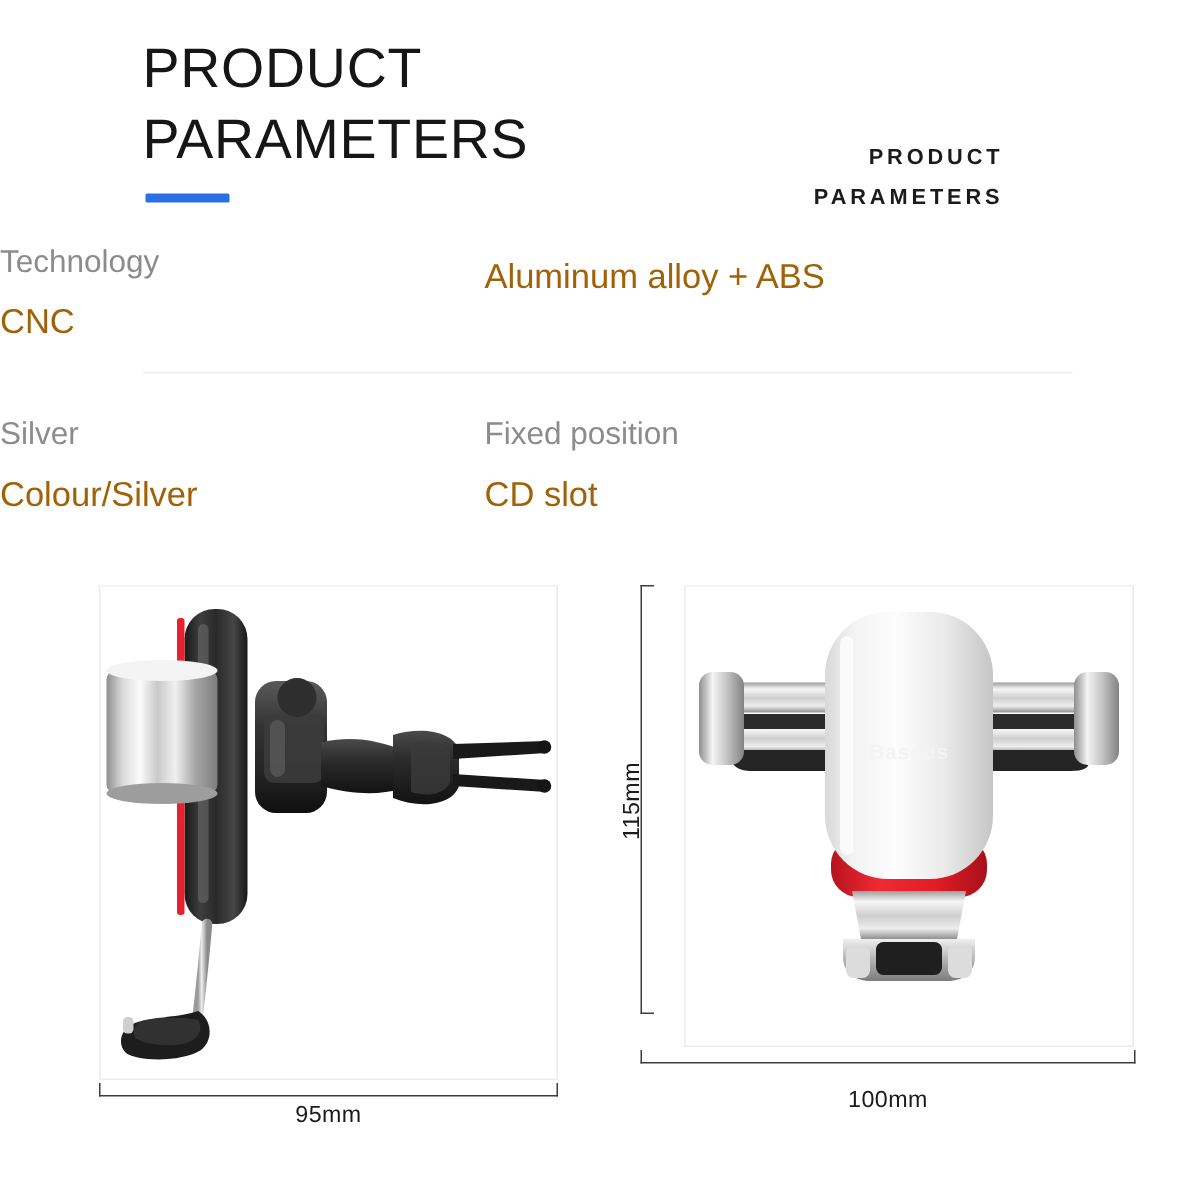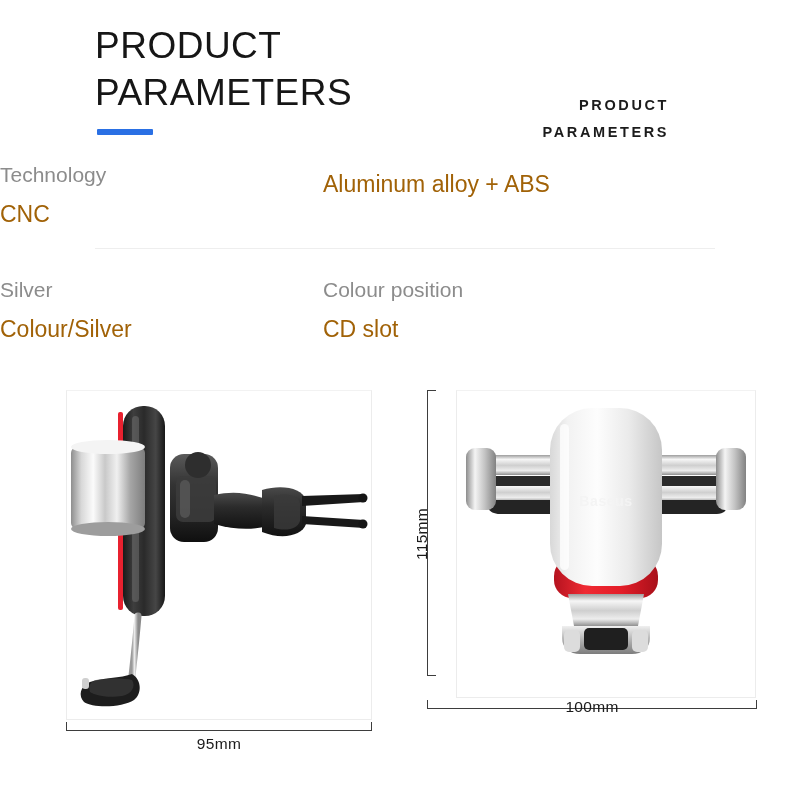--- a/index.html
+++ b/index.html
@@ -210,21 +210,21 @@
         <div class="spec-value">Aluminum alloy + ABS</div>
       </div>
     </div>
 
     <div class="spec-row row-2">
       <div class="spec-cell">
         <div class="spec-label">Silver</div>
         <div class="spec-value">Colour/Silver</div>
       </div>
       <div class="spec-cell right">
-        <div class="spec-label">Colour position</div>
+        <div class="spec-label">Fixed position</div>
         <div class="spec-value">CD slot</div>
       </div>
     </div>
 
   </div>
 
   <div class="spec-divider"></div>
 
   <div class="figures">
 
@@ -372,19 +372,19 @@
         <rect x="108" y="240" width="16" height="22" rx="5" fill="#dcdcdc"></rect>
         <rect x="176" y="240" width="16" height="22" rx="5" fill="#dcdcdc"></rect>
 
         <text x="150" y="116" text-anchor="middle" font-family="Liberation Sans, sans-serif" font-size="14" font-weight="bold" letter-spacing="0.6" fill="#f4f4f4" opacity="0.92">Baseus</text>
       </svg>
 
       <div class="dim-v" style="left:-3px; top:2px; height:286px;"></div>
       <div class="dim-label-v" style="left:-58px; top:137px; width:100px; text-align:center;">115mm</div>
 
       <div class="dim-h" style="left:-3px; top:312px; width:330px;"></div>
-      <div class="dim-label-h" style="left:-3px; top:310px; width:330px;">100mm</div>
+      <div class="dim-label-h" style="left:-3px; top:337px; width:330px;">100mm</div>
 
     </div>
 
   </div>
 
 </div>
 
 </body></html>

